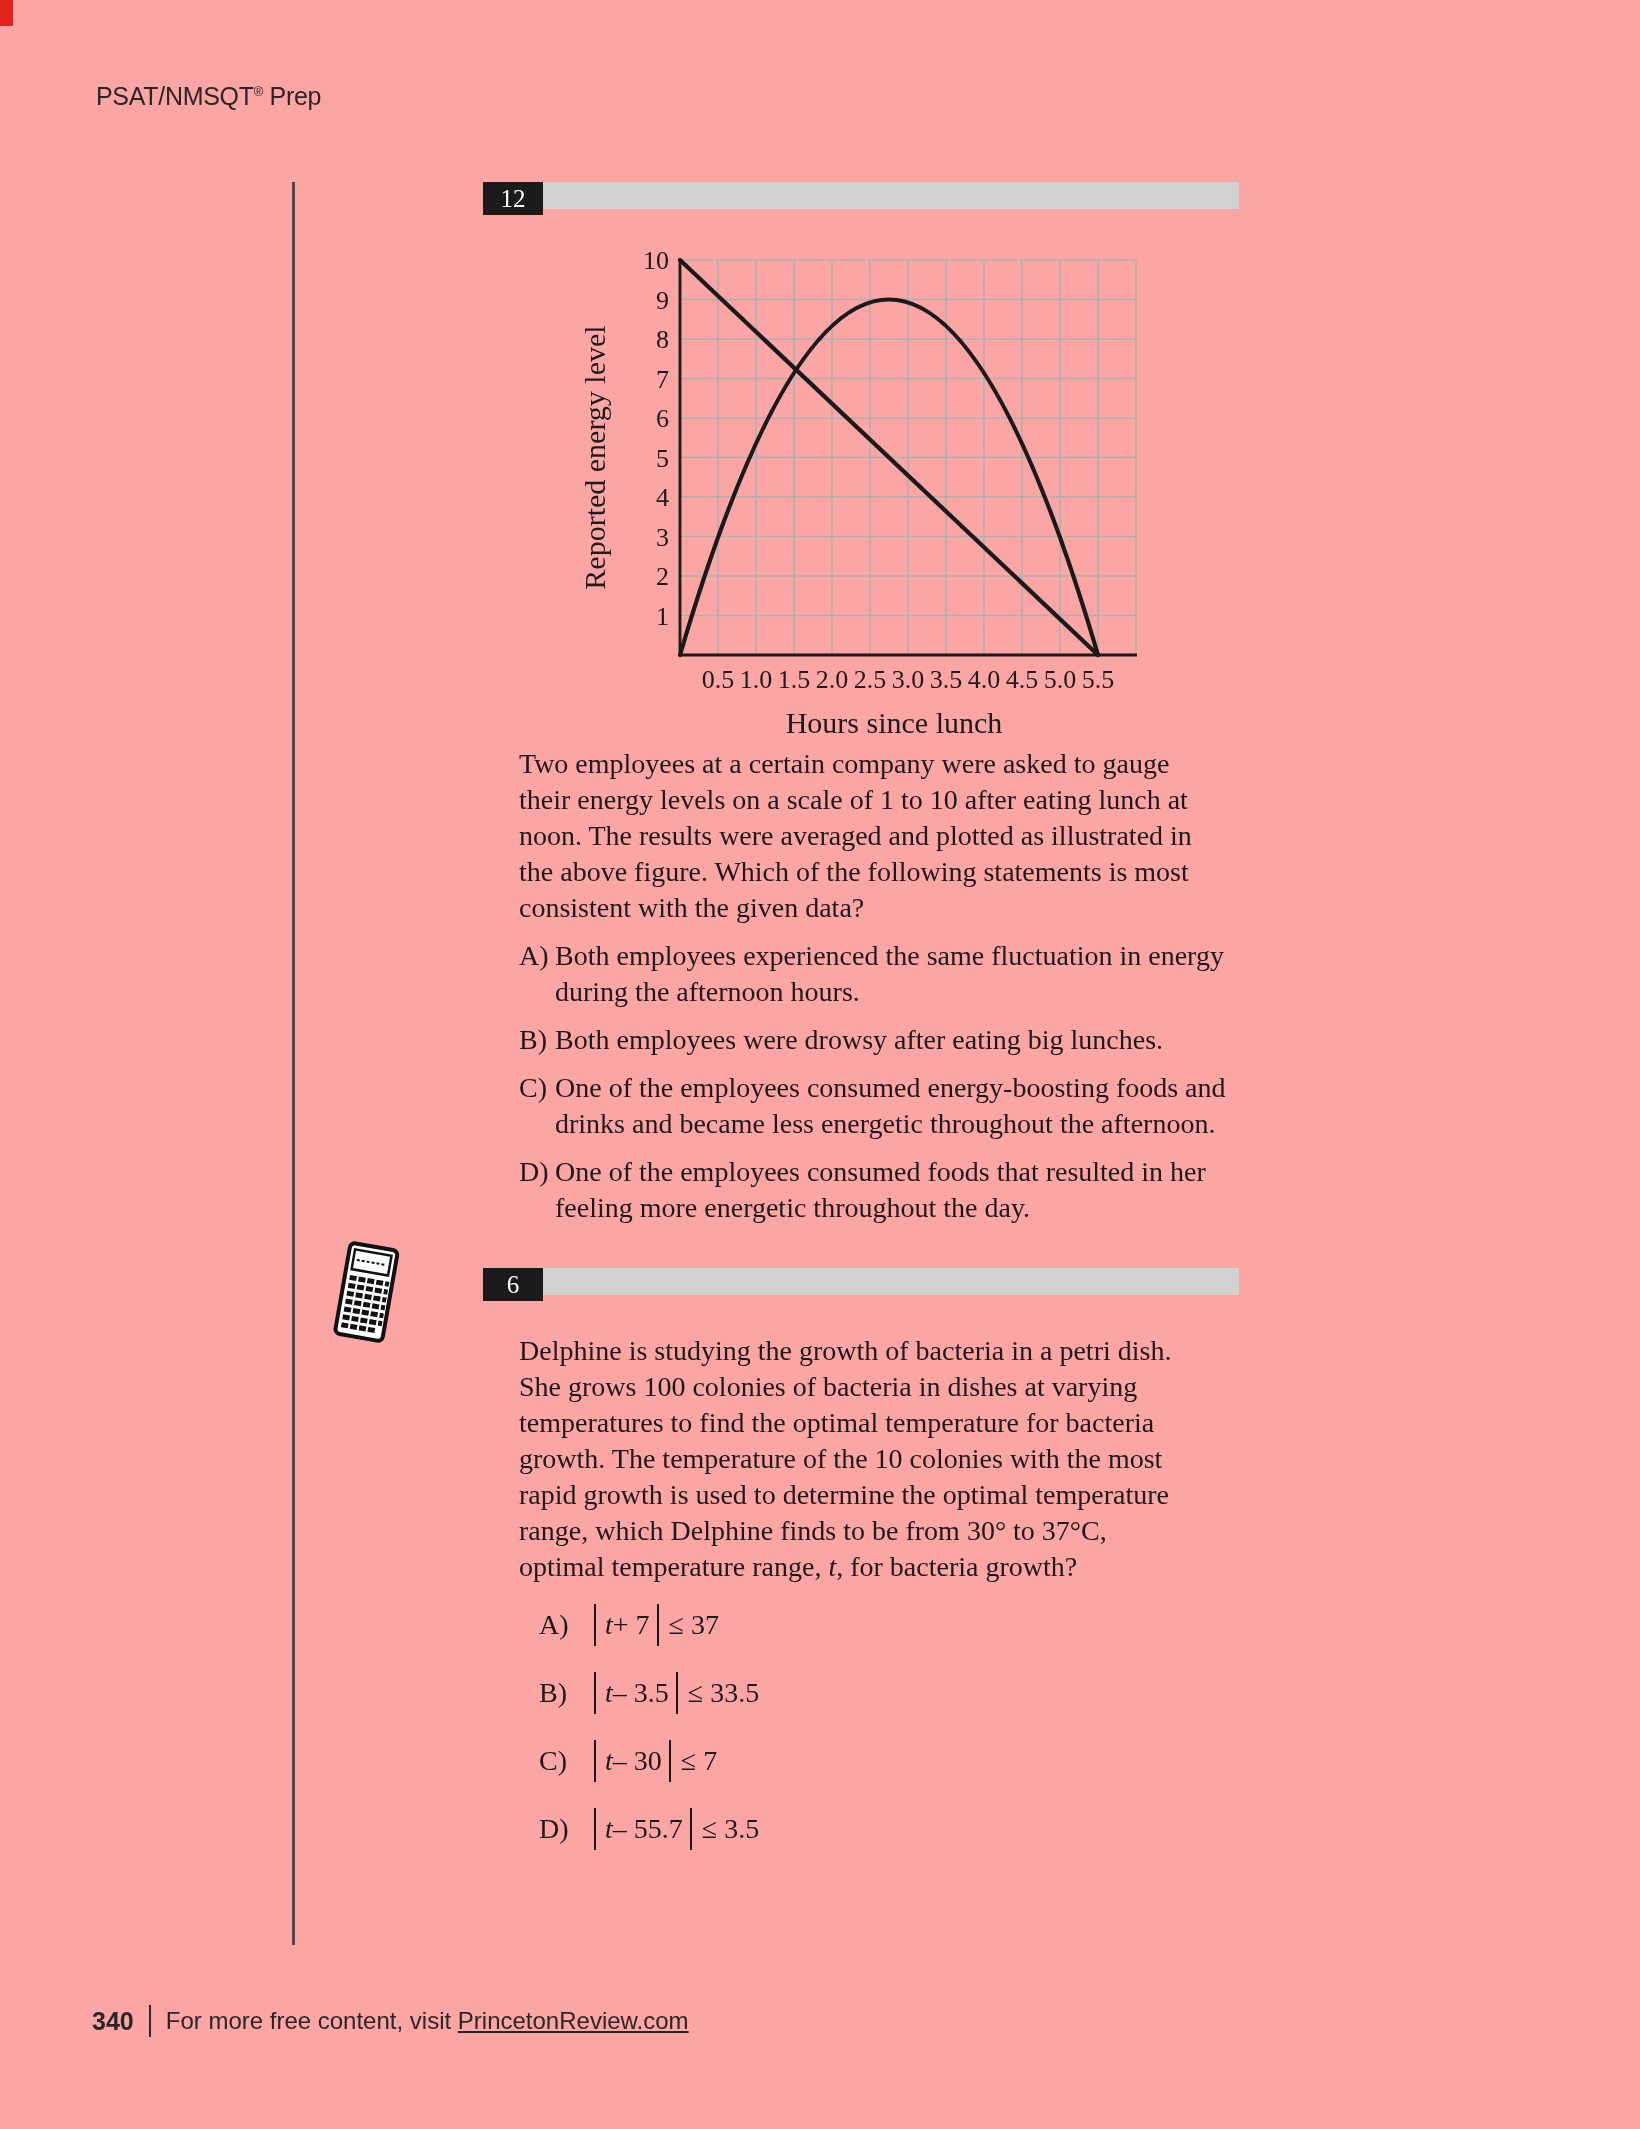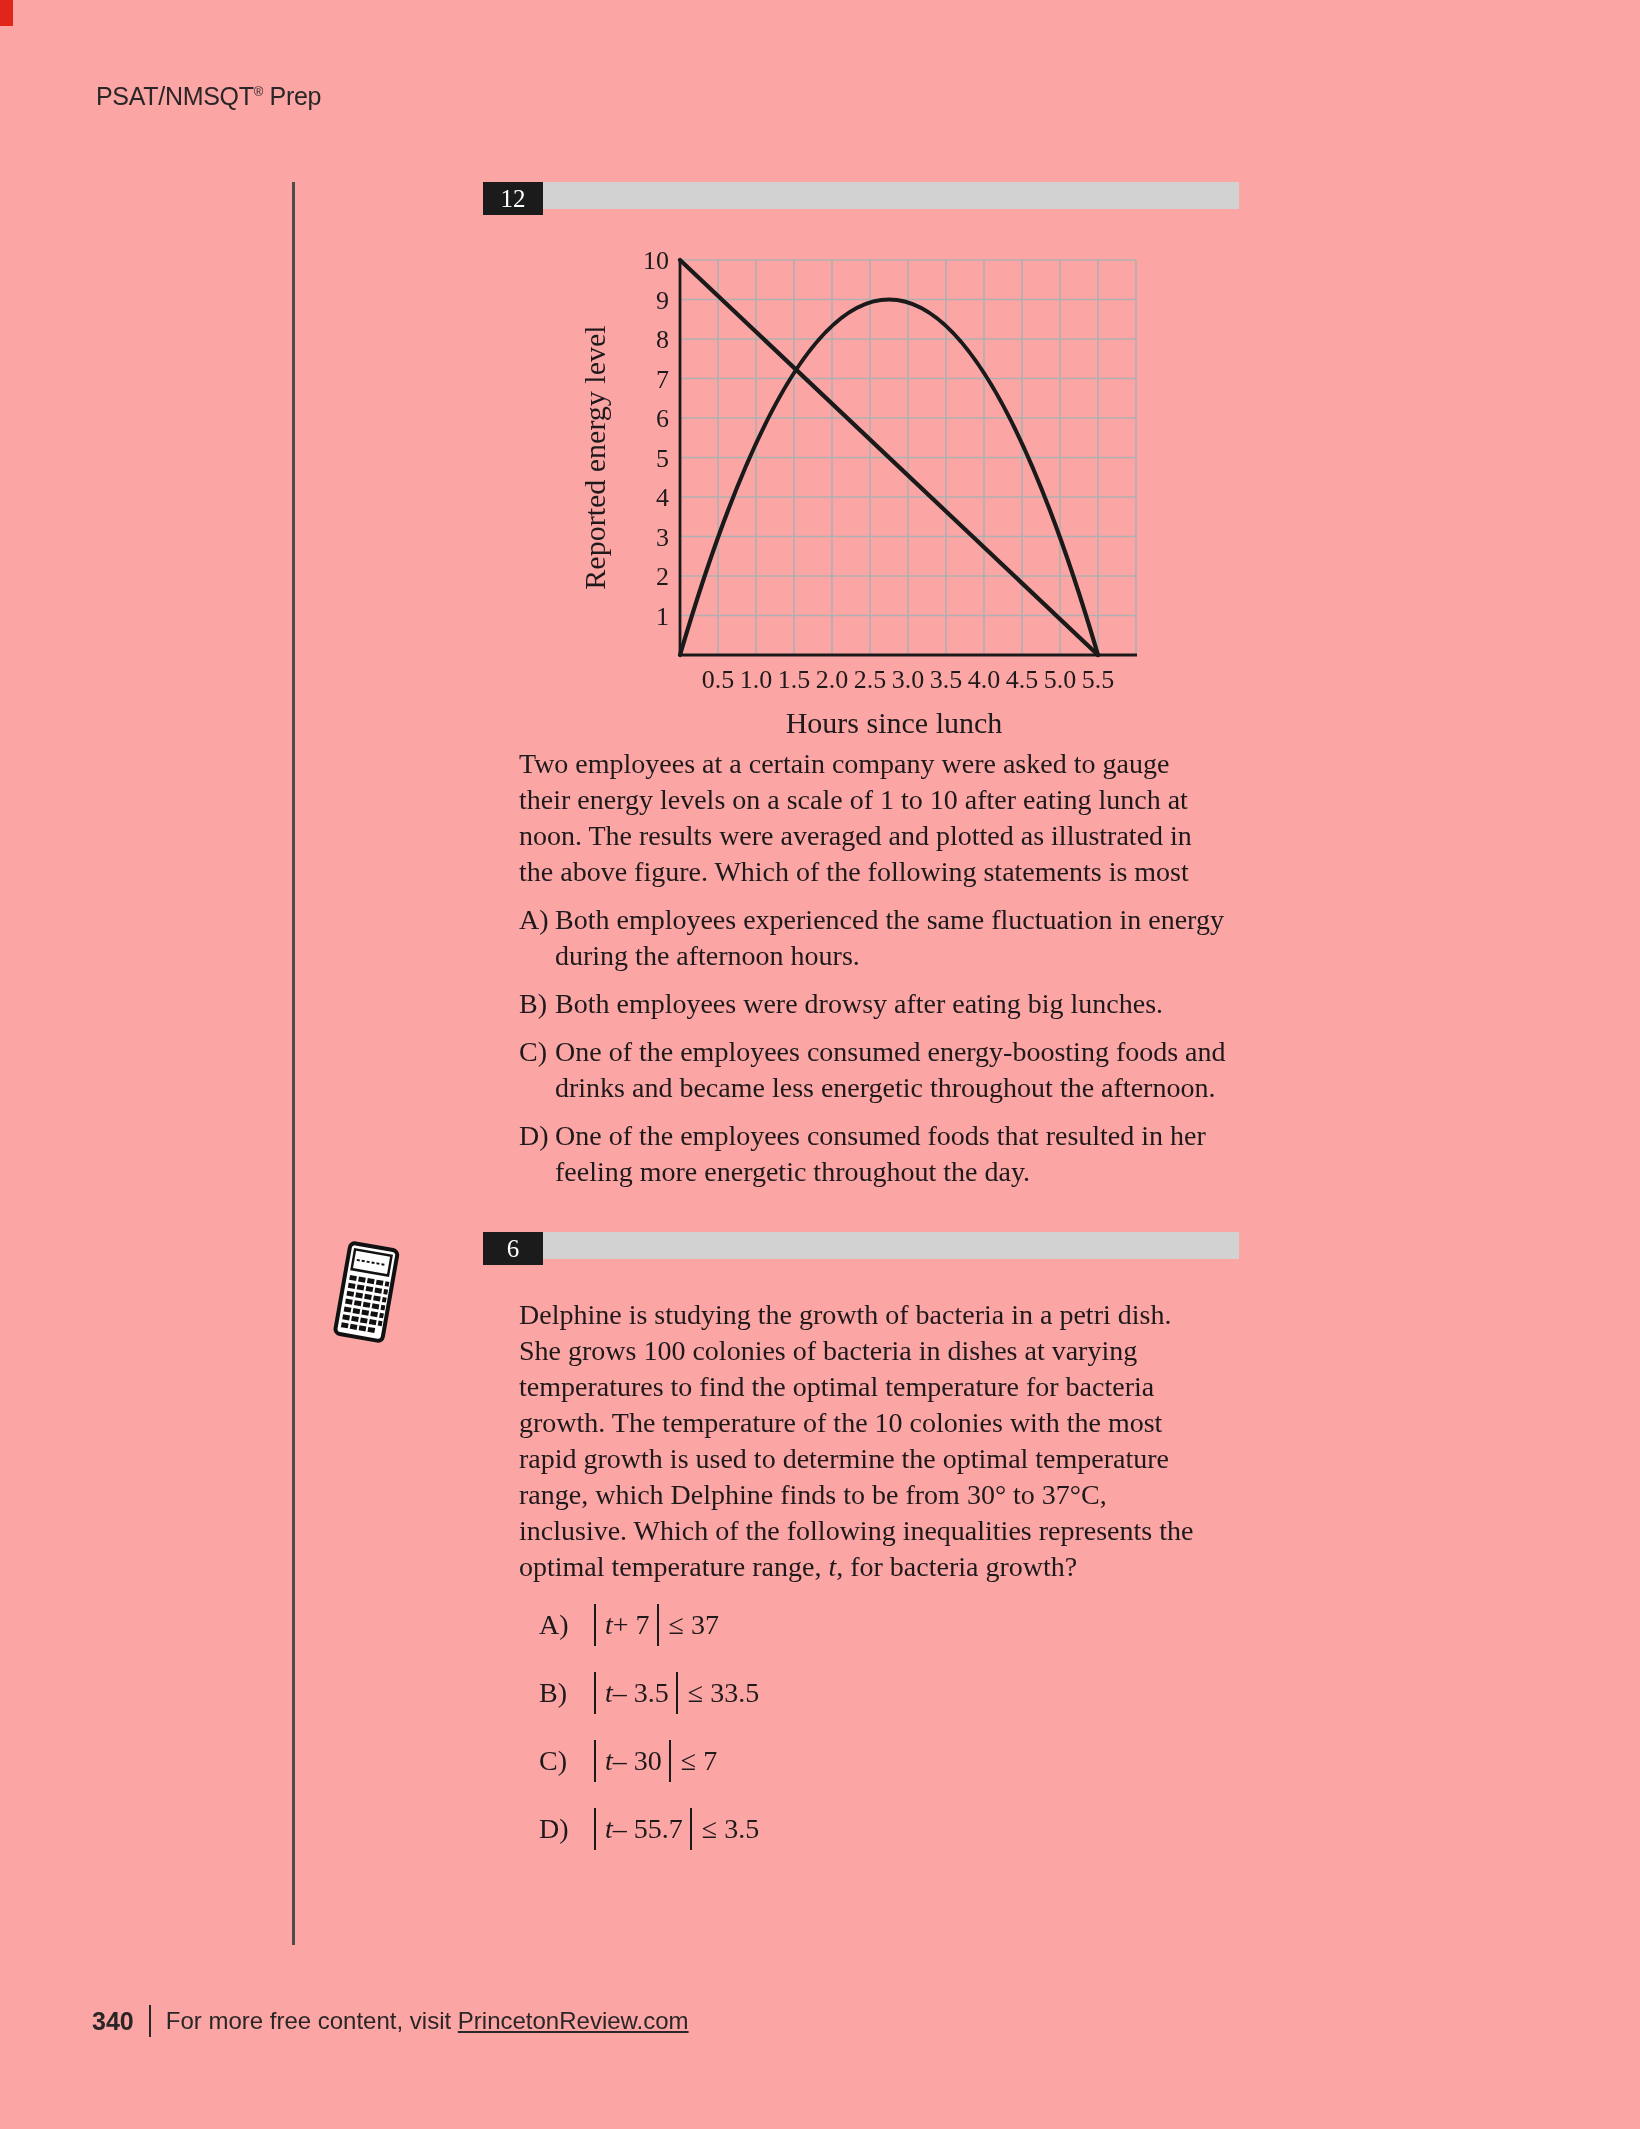--- a/index.html
+++ b/index.html
@@ -166,20 +166,21 @@
           <text x="319" y="492" text-anchor="middle" font-size="30" fill="#1e1a1b" style="font-family: &quot;Liberation Serif&quot;, serif;">Hours since lunch</text>
           <text x="30" y="216.5" text-anchor="middle" font-size="30" fill="#1e1a1b" transform="rotate(-90 30 216.5)" style="font-family: &quot;Liberation Serif&quot;, serif;">Reported energy level</text>
         </svg>
     </div>
 
     <div class="stem">
       <div class="line">Two employees at a certain company were asked to gauge</div>
       <div class="line">their energy levels on a scale of 1 to 10 after eating lunch at</div>
       <div class="line">noon. The results were averaged and plotted as illustrated in</div>
       <div class="line">the above figure. Which of the following statements is most</div>
+      <div class="line">consistent with the given data?</div>
     </div>
 
     <div class="options" style="margin-left:36px;">
       <div class="opt">
         <div class="letter">A)</div>
         <div>
           <div class="line">Both employees experienced the same fluctuation in energy</div>
           <div class="line">during the afternoon hours.</div>
         </div>
       </div>
@@ -210,21 +211,20 @@
       <div class="qbar-fill"></div>
     </div>
 
     <div class="stem stem11">
       <div class="line">Delphine is studying the growth of bacteria in a petri dish.</div>
       <div class="line">She grows 100 colonies of bacteria in dishes at varying</div>
       <div class="line">temperatures to find the optimal temperature for bacteria</div>
       <div class="line">growth. The temperature of the 10 colonies with the most</div>
       <div class="line">rapid growth is used to determine the optimal temperature</div>
       <div class="line">range, which Delphine finds to be from 30° to 37°C,</div>
-      <div class="line">inclusive. Which of the following inequalities represents the</div>
       <div class="line"><span>optimal temperature range, </span><span class="var-t">t</span><span>, for bacteria growth?</span></div>
     </div>
 
     <div class="math-options" style="margin-left:56px;">
       <div class="mopt">
         <div class="letter">A)</div>
         <span class="vbar"></span>
           <span class="var-t">t</span>
           <span> + 7</span>
           <span class="vbar second"></span>

